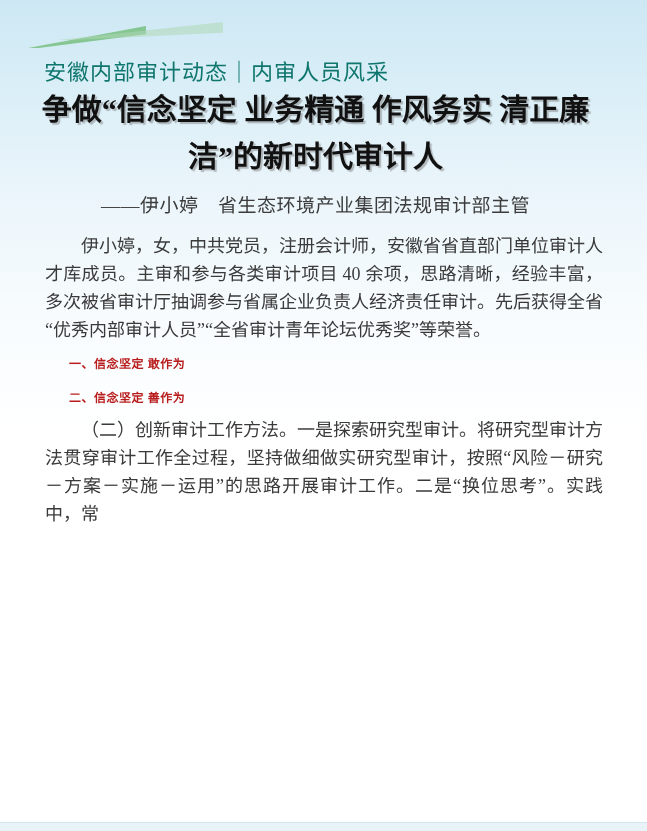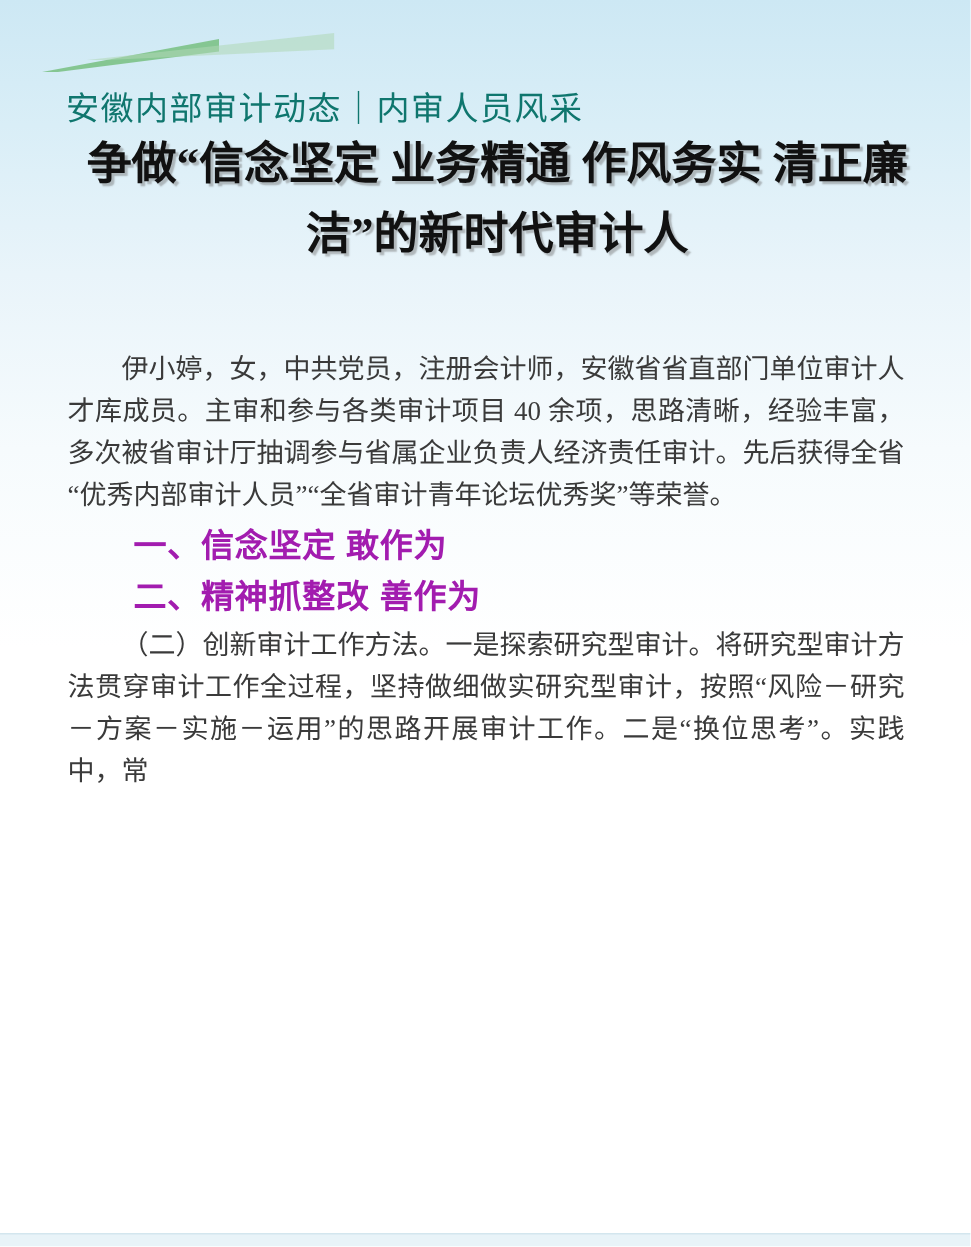--- a/index.html
+++ b/index.html
@@ -56,21 +56,21 @@
     letter-spacing: 1px;
     color: #0f766e;
     white-space: nowrap;
     margin-top: 32px;
   }
 
   
   .title-block {
     position: absolute;
     top: 86px;
-    left: 44px;
+    left: 28px;
     width: 575px;
     text-align: center;
   }
 
   .page-title {
     font-family: "Liberation Serif", "DejaVu Serif", serif;
     font-weight: 900;
     font-size: 30px;
     line-height: 47px;
     color: #111111;
@@ -96,22 +96,22 @@
     text-align: justify;
   }
 
   .article p.body-para {
     text-indent: 2em;
   }
 
   .section-heading {
     font-family: "Liberation Sans", "DejaVu Sans", sans-serif;
     font-weight: bold;
-    font-size: 22px;
-    color: #a21caf;
+    font-size: 12px;
+    color: #b91c1c;
     text-indent: 2em;
     margin: 6px 0 4px 0;
     letter-spacing: 0.5px;
   }
 
   
   .footer-strip {
     position: absolute;
     left: 0;
     bottom: 0;
@@ -125,27 +125,28 @@
 <body>
 
 <div class="header-row">
   <div class="swoosh swoosh-dark"></div>
   <div class="swoosh swoosh-light"></div>
   <div class="channel-label">安徽内部审计动态｜内审人员风采</div>
 </div>
 
 <div class="title-block">
   <div class="page-title">争做“信念坚定 业务精通 作风务实 清正廉洁”的新时代审计人</div>
+  <div class="page-subtitle">——伊小婷　省生态环境产业集团法规审计部主管</div>
 </div>
 
 <div class="article">
   <p class="body-para">伊小婷，女，中共党员，注册会计师，安徽省省直部门单位审计人才库成员。主审和参与各类审计项目 40 余项，思路清晰，经验丰富，多次被省审计厅抽调参与省属企业负责人经济责任审计。先后获得全省“优秀内部审计人员”“全省审计青年论坛优秀奖”等荣誉。</p>
 
   <p class="section-heading">一、信念坚定 敢作为</p>
 
 
-  <p class="section-heading">二、精神抓整改 善作为</p>
+  <p class="section-heading">二、信念坚定 善作为</p>
 
 
   <p class="body-para">（二）创新审计工作方法。一是探索研究型审计。将研究型审计方法贯穿审计工作全过程，坚持做细做实研究型审计，按照“风险－研究－方案－实施－运用”的思路开展审计工作。二是“换位思考”。实践中，常</p>
 </div>
 
 <div class="footer-strip"></div>
 
 </body></html>

